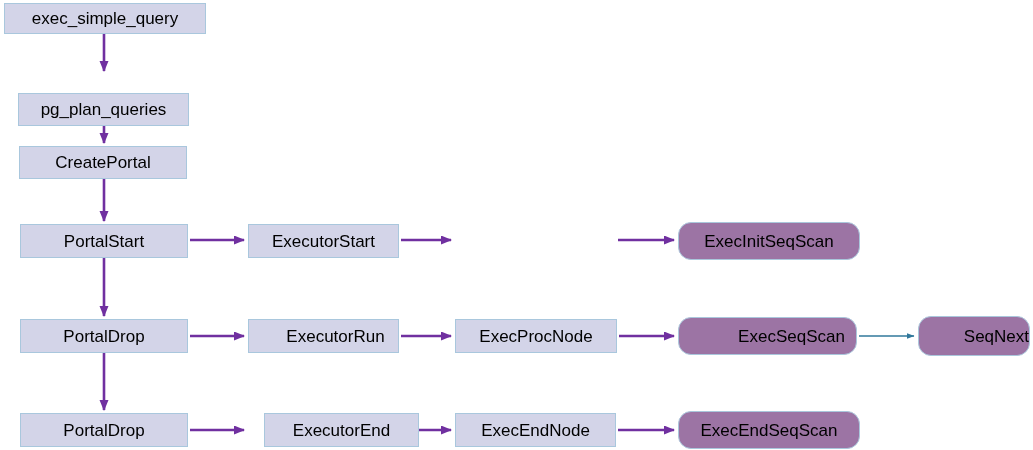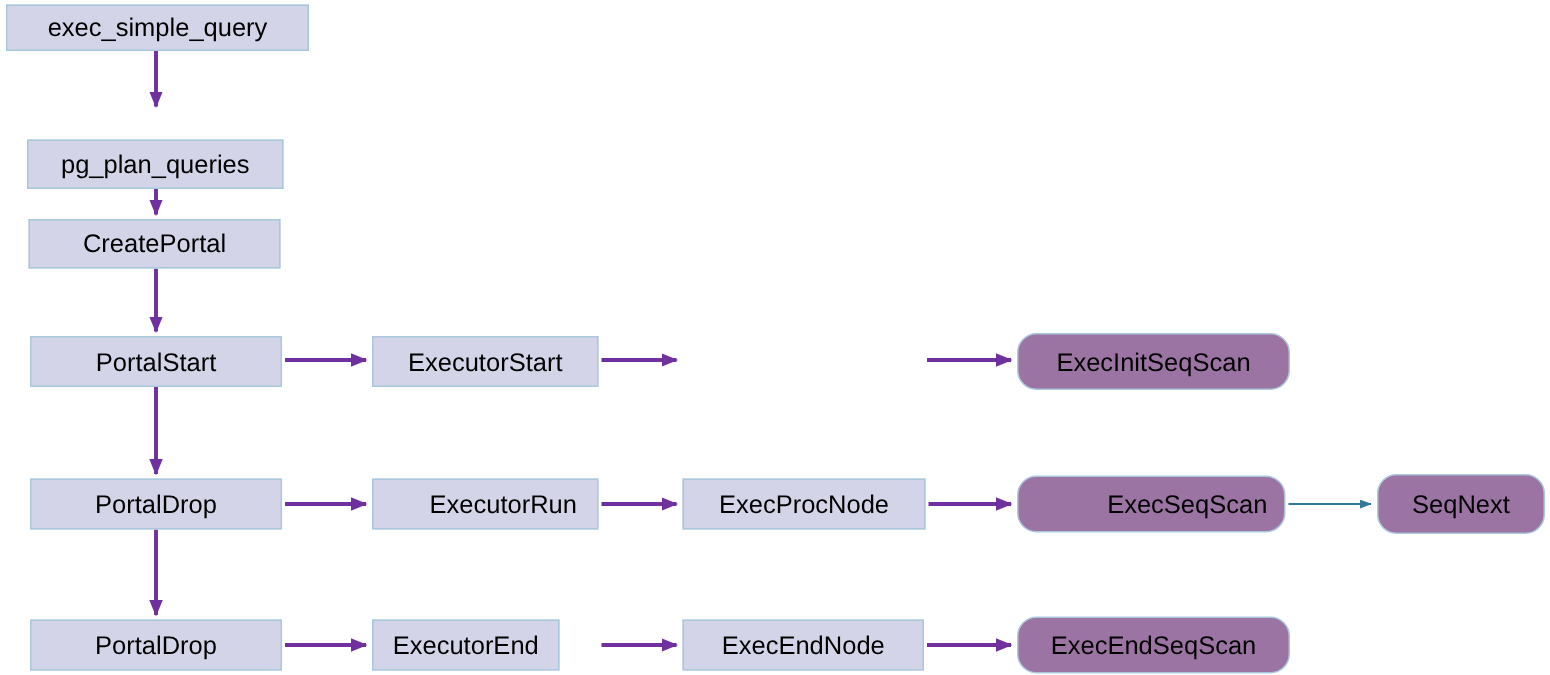--- a/index.html
+++ b/index.html
@@ -108,28 +108,28 @@
     </div>
   <div class="node" style="left:248px; top:319px; width:151px; height:34px;padding-left:24px;">
       <span>ExecutorRun</span>
     </div>
   <div class="node" style="left:455px; top:319px; width:162px; height:34px;">
       <span>ExecProcNode</span>
     </div>
   <div class="node dark" style="left:678px; top:317px; width:179px; height:38px;padding-left:48px;">
       <span>ExecSeqScan</span>
     </div>
-  <div class="node dark" style="left:918px; top:316px; width:112px; height:40px;">
+  <div class="node dark" style="left:918px; top:316px; width:112px; height:40px;justify-content:flex-end;">
       <span>SeqNext</span>
     </div>
 
   <div class="node" style="left:20px;  top:413px; width:168px; height:34px;align-items:center;">
       <span>PortalDrop</span>
     </div>
-  <div class="node" style="left:248px; top:413px; width:125px; height:34px;">
+  <div class="node" style="left:264px; top:413px; width:155px; height:34px;">
       <span>ExecutorEnd</span>
     </div>
   <div class="node" style="left:455px; top:413px; width:161px; height:34px;">
       <span>ExecEndNode</span>
     </div>
   <div class="node dark" style="left:678px; top:411px; width:182px; height:38px;">
       <span>ExecEndSeqScan</span>
     </div>
 
 </div>

